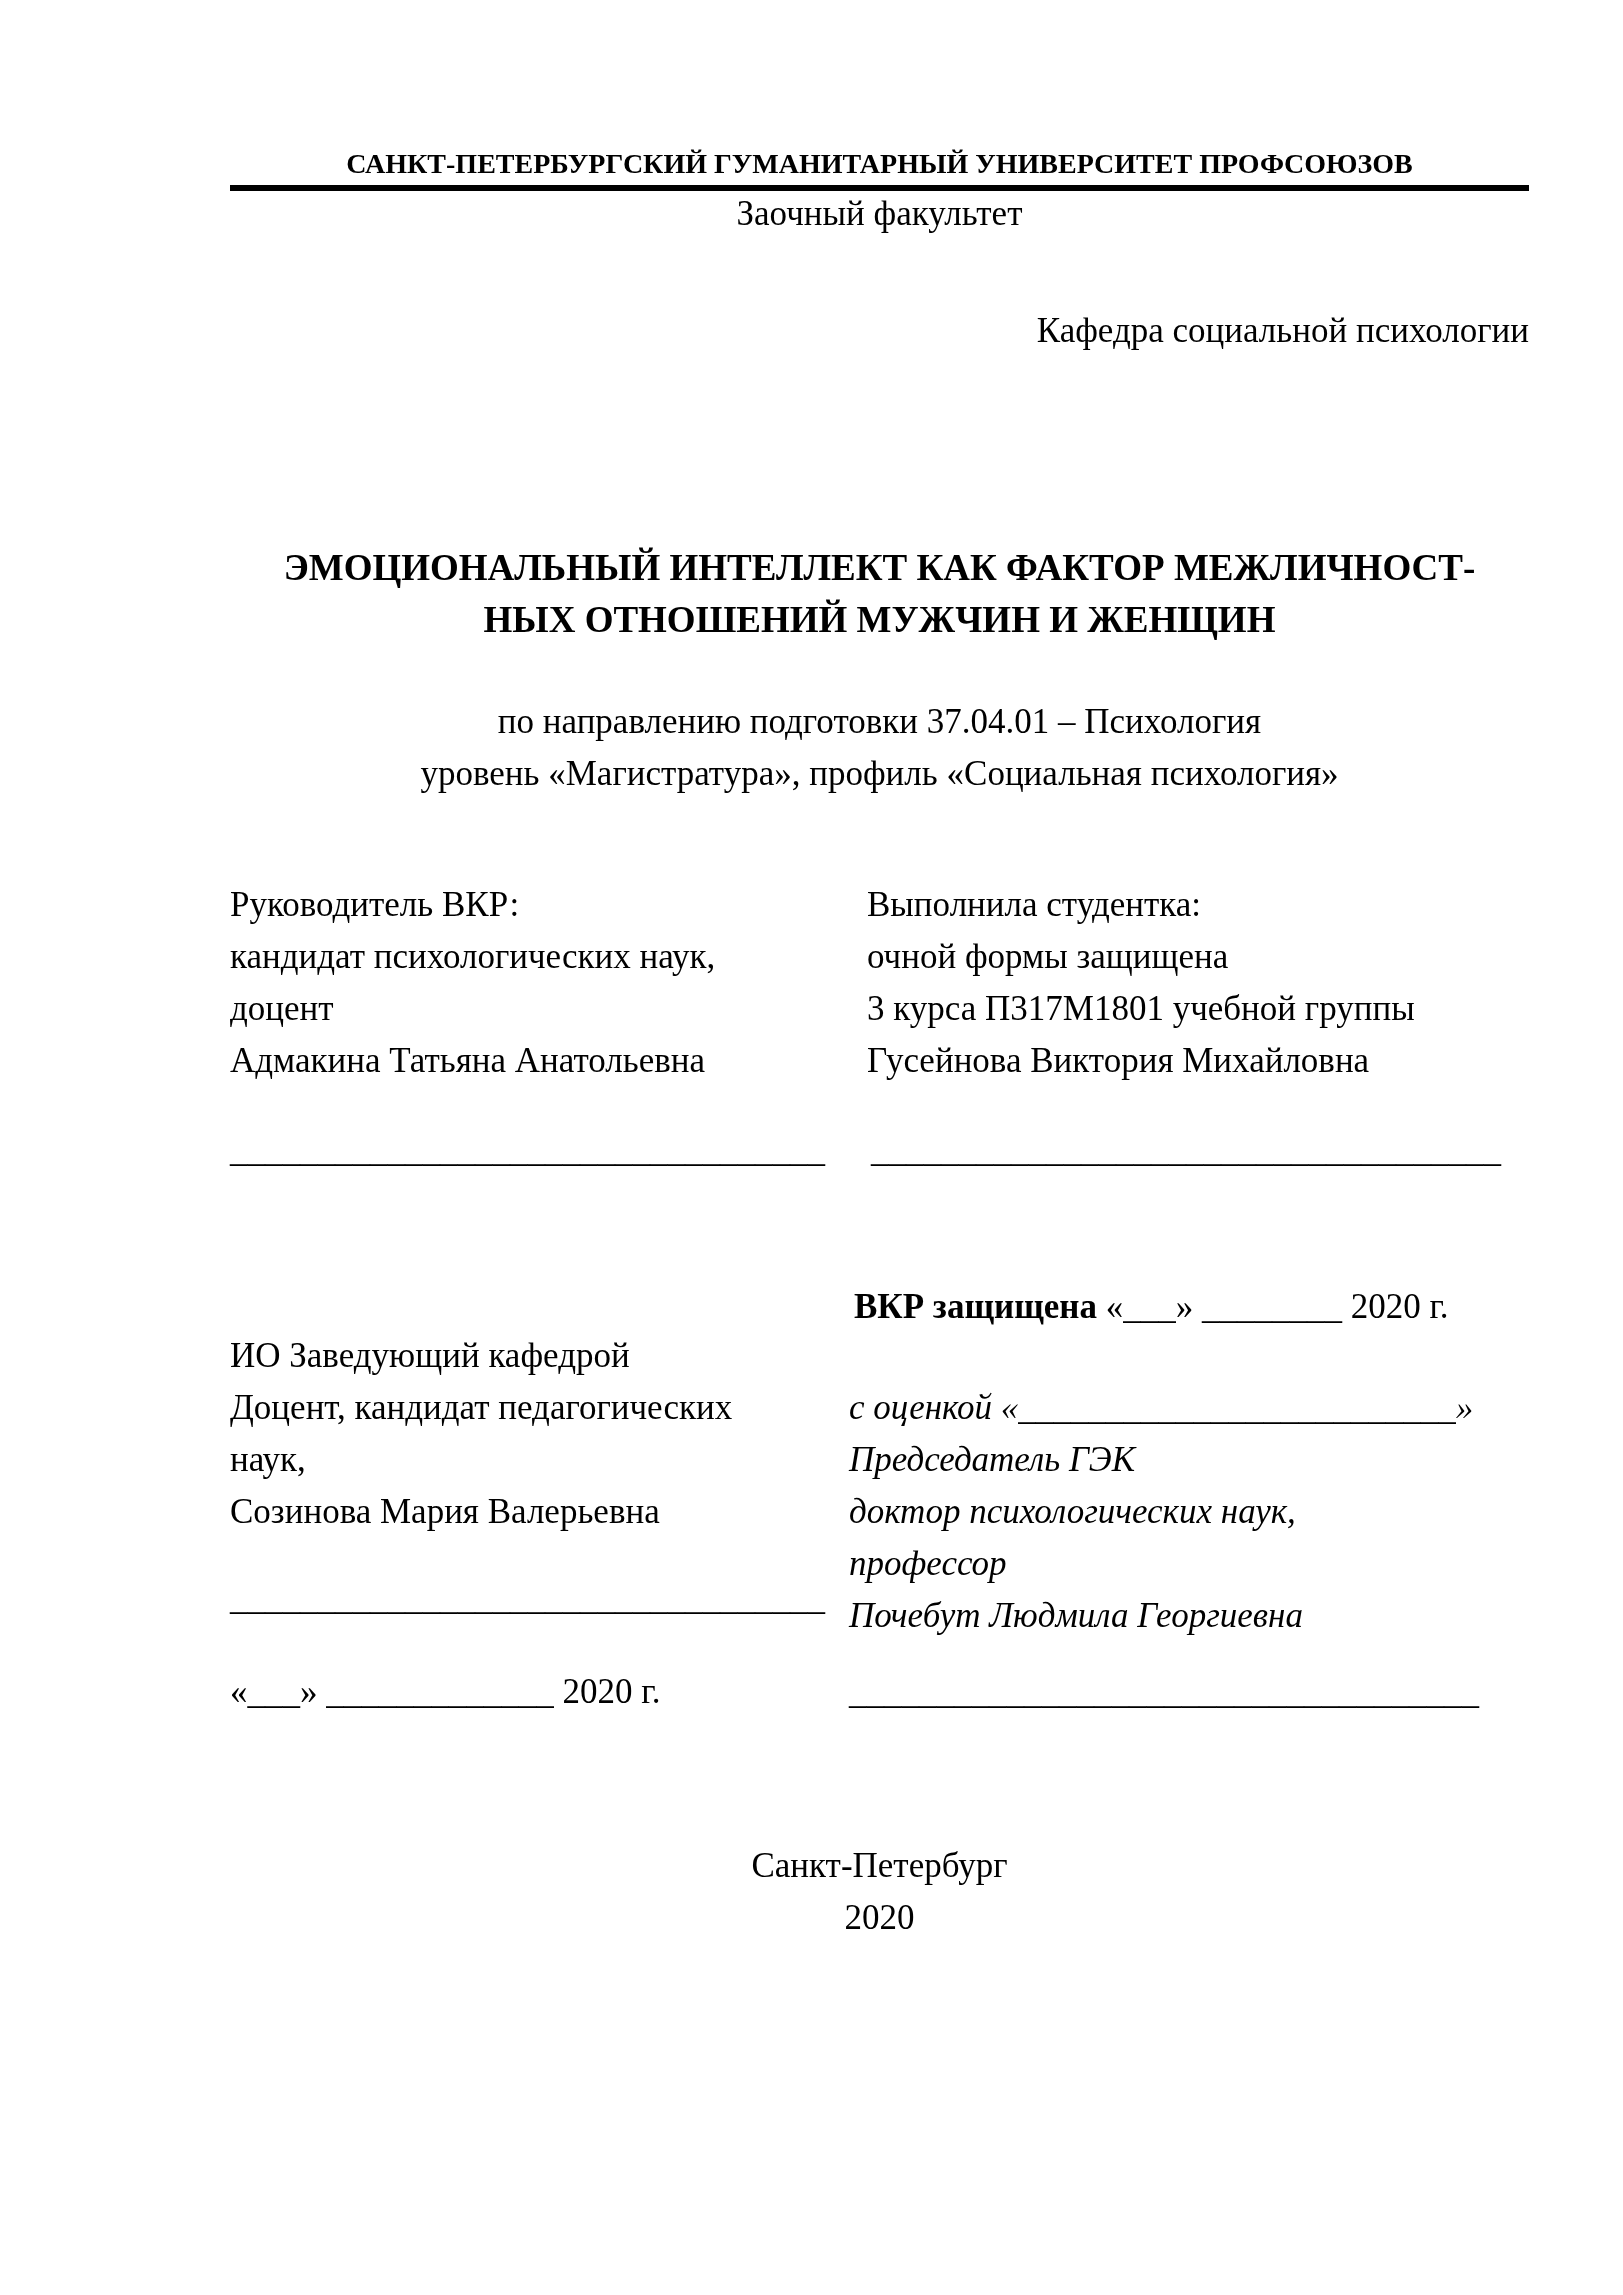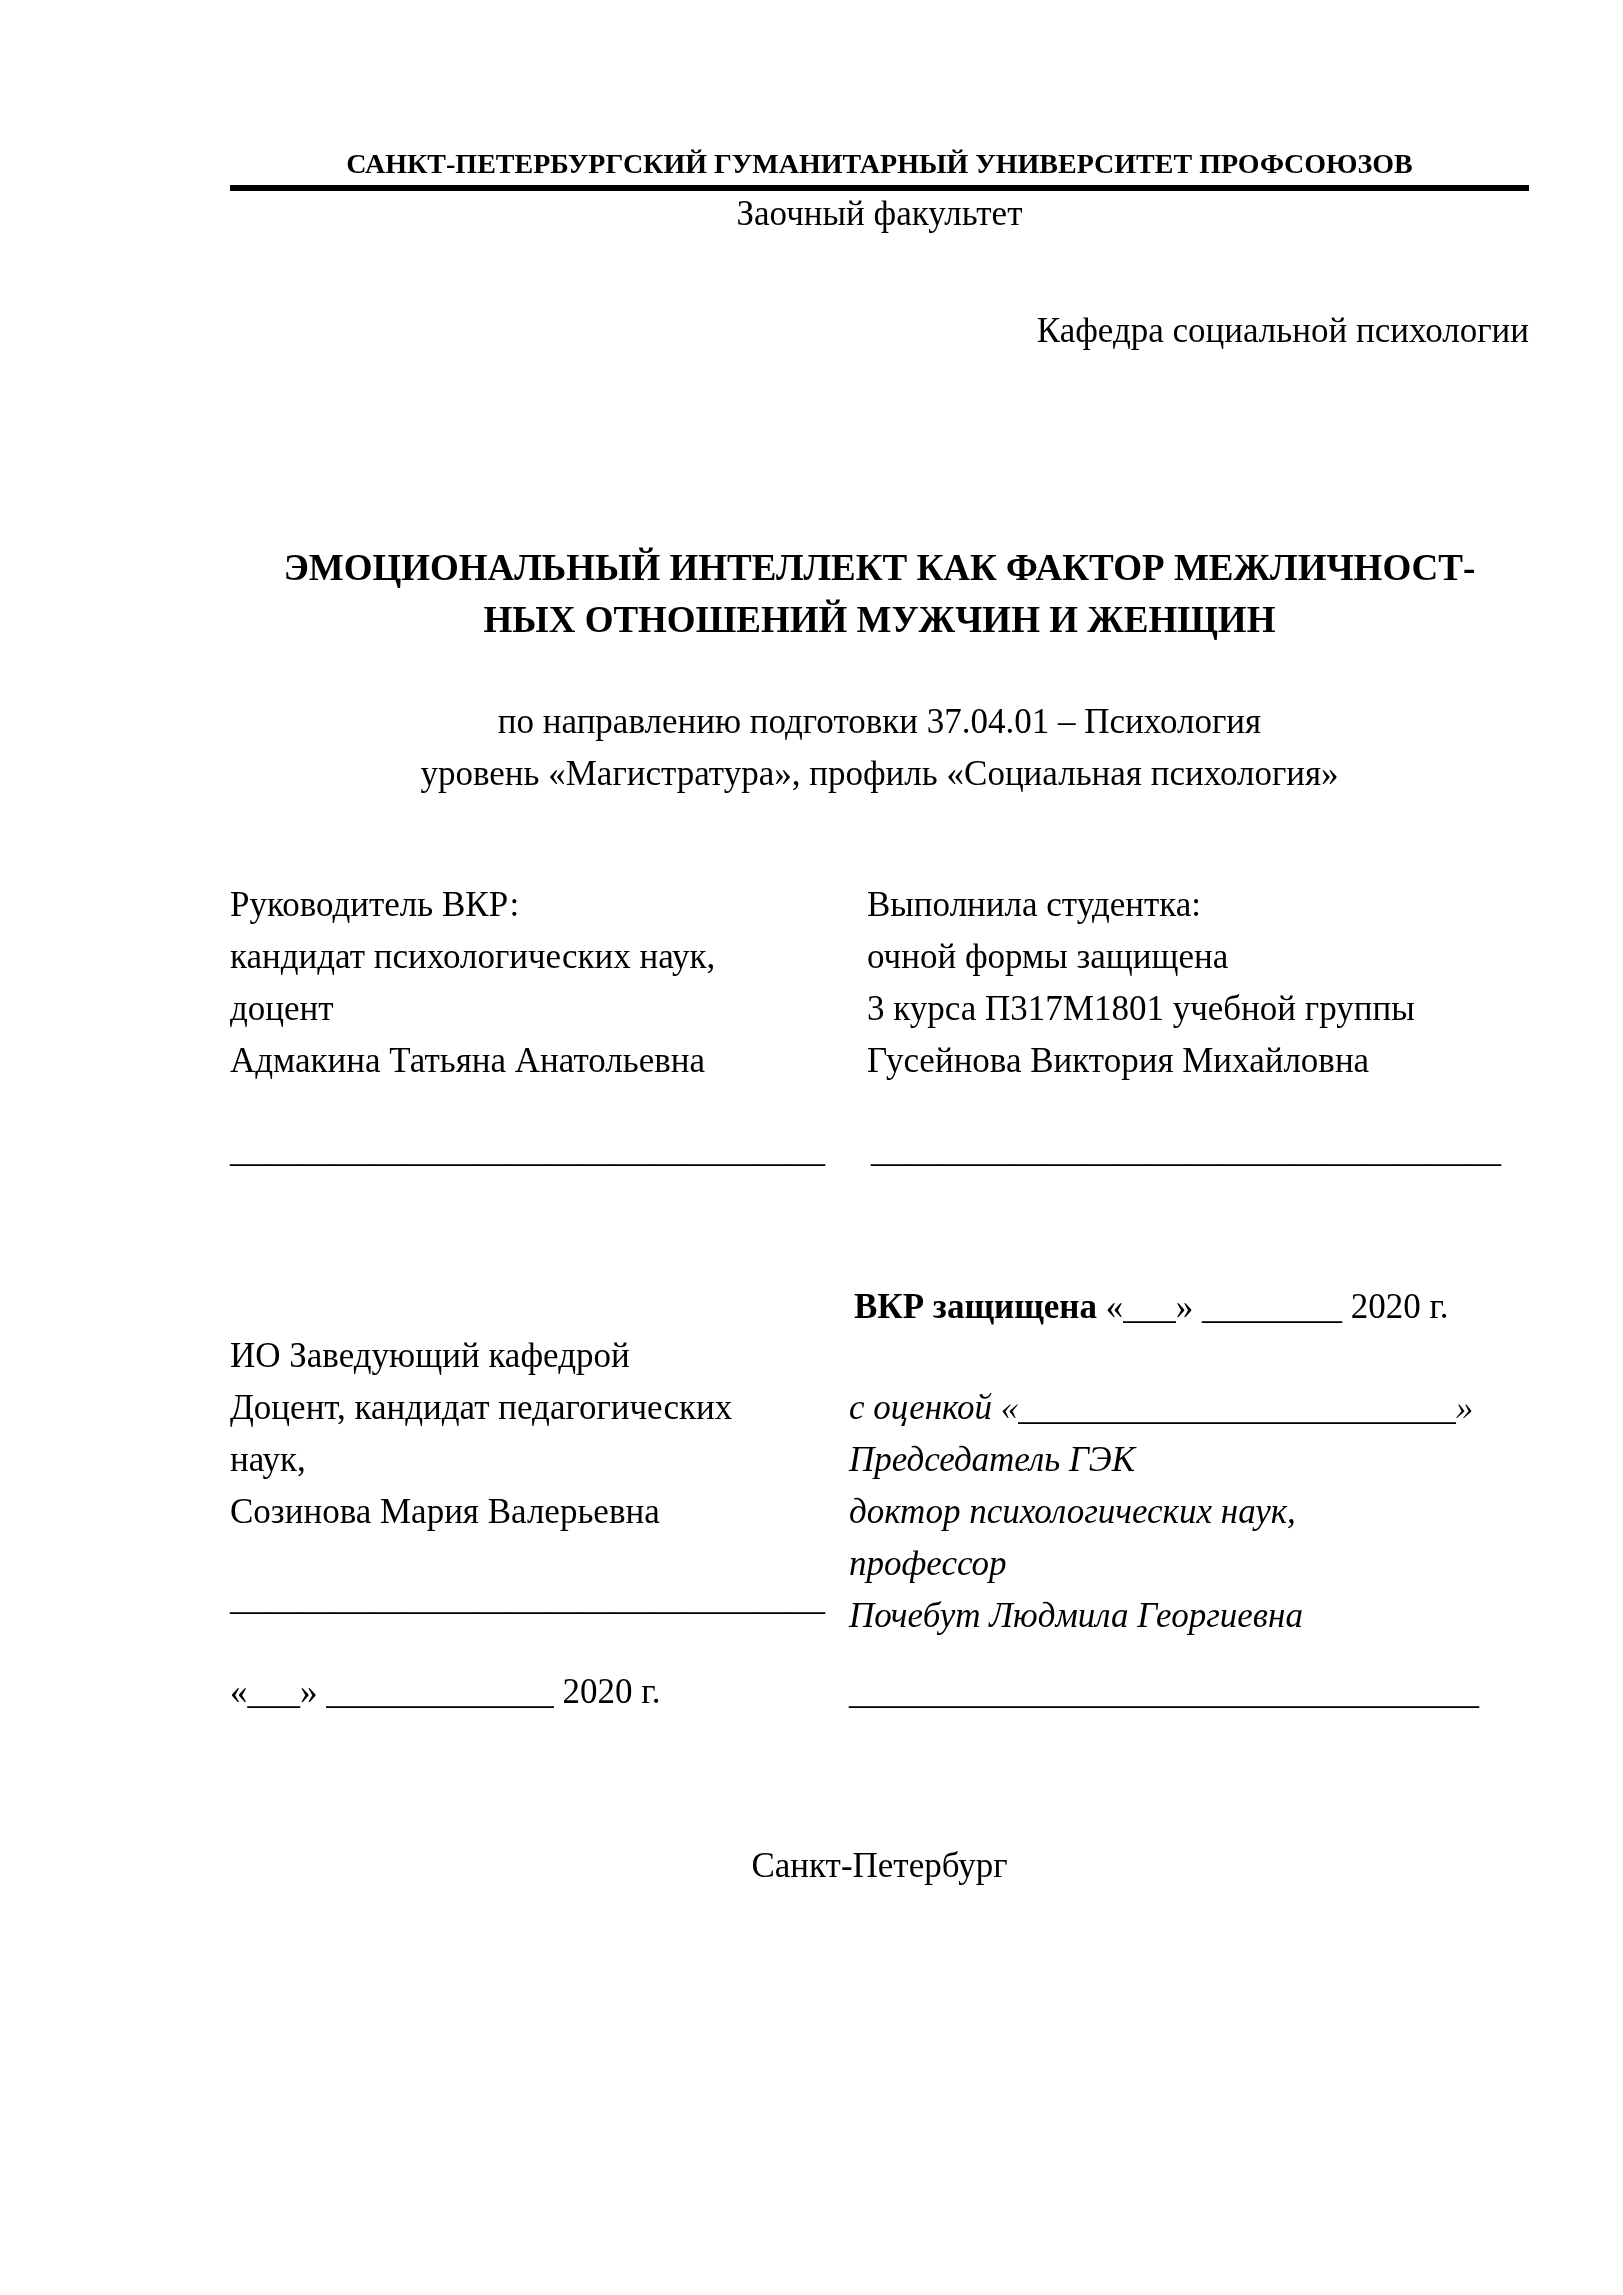--- a/index.html
+++ b/index.html
@@ -85,16 +85,17 @@
   </div>
 
   <div class="abs block nowrap" style="left:230px;top:1572px;">__________________________________</div>
 
   <div class="abs block nowrap" style="left:230px;top:1666px;">«___» _____________ 2020 г.</div>
 
   <div class="abs block nowrap" style="left:849px;top:1666px;">____________________________________</div>
 
   <div class="abs ta center block" style="top:1840px;">
     <div>Санкт-Петербург</div>
+    <div>2020</div>
   </div>
 
 </div>
 
 
 </body></html>

